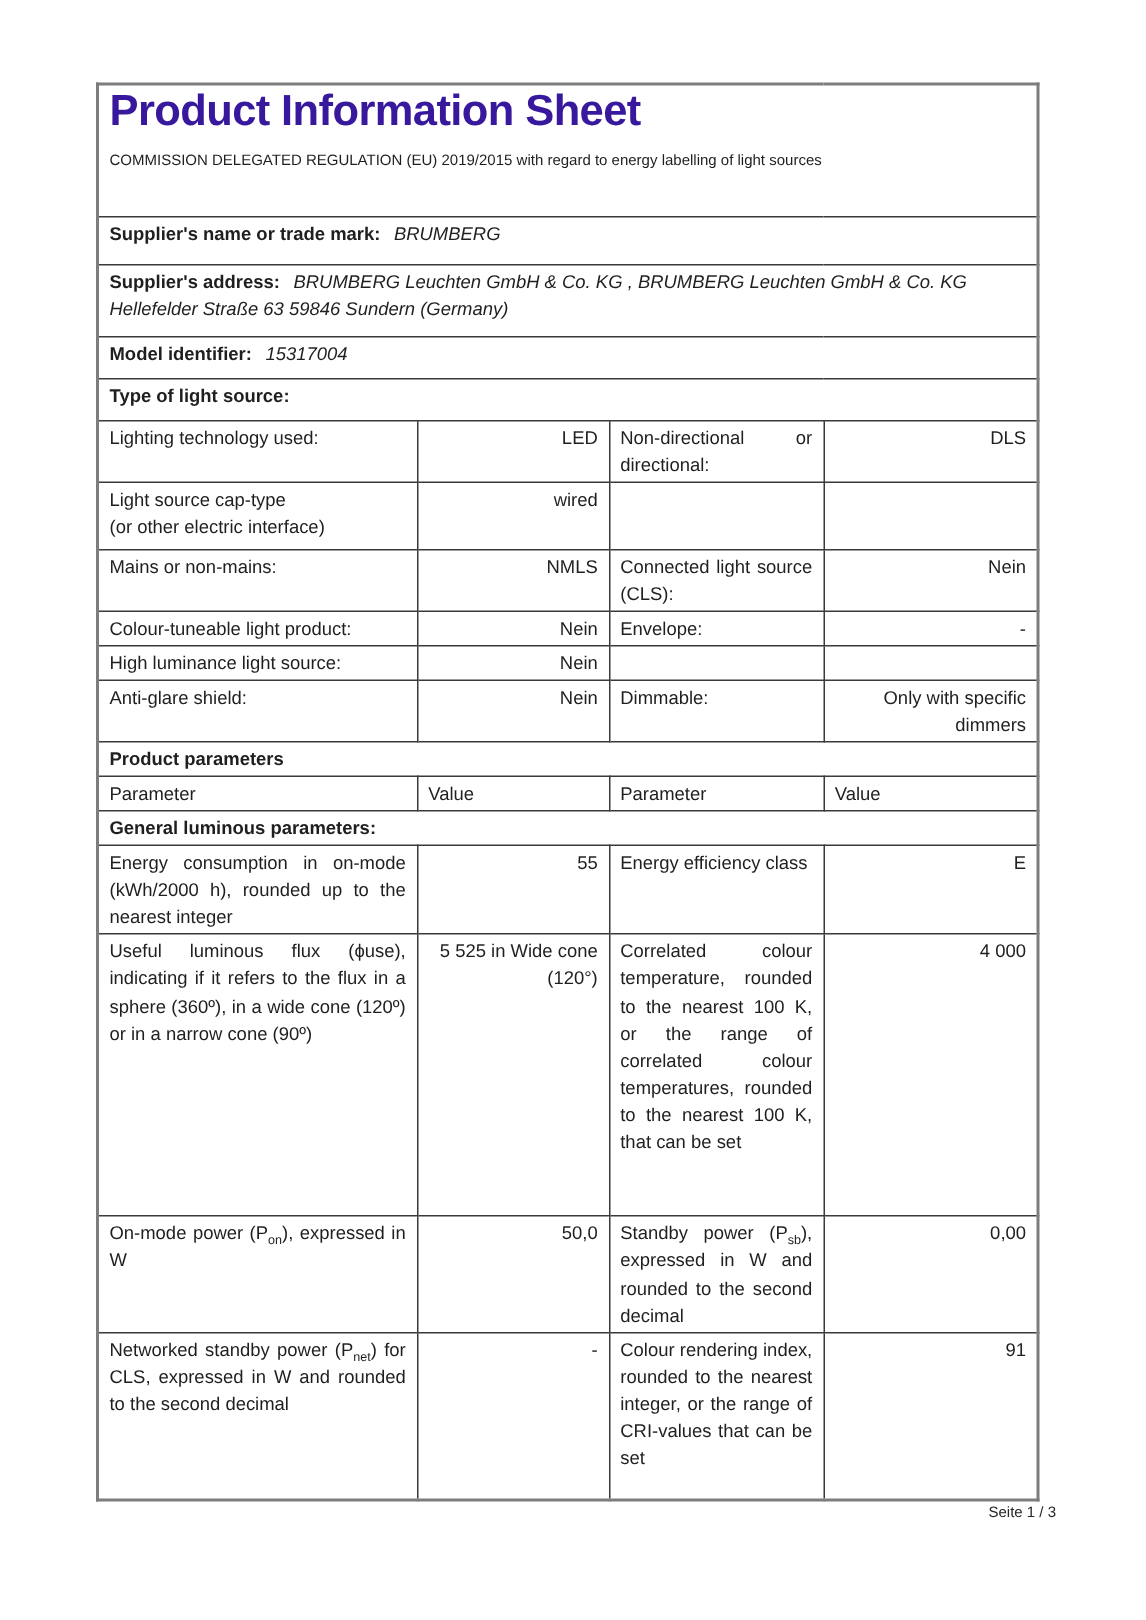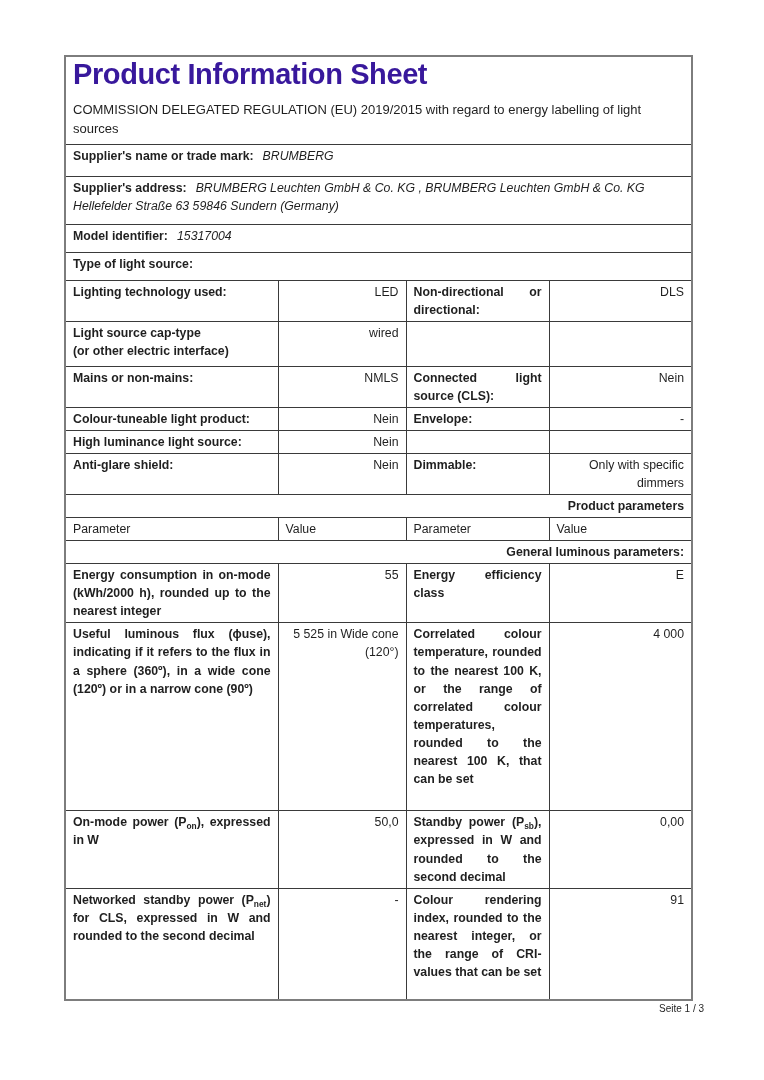--- a/index.html
+++ b/index.html
@@ -31,36 +31,35 @@
 
   
   td.title-cell { padding: 10px 9px 6px 9px; }
   .doc-title {
     font-size: 29px;
     font-weight: bold;
     letter-spacing: -0.4px;
     line-height: 1.1;
     margin-bottom: 9px;
   }
-  .doc-subtitle { font-size: 13px; line-height: 1.5; }
+  .doc-subtitle { font-size: 10px; line-height: 1.5; }
 
   
   td.lv-cell { padding: 5px 9px; }
   .lab { font-weight: bold; }
   .val { margin-left: 9px; font-style: italic; }
 
   
   td.p {
     text-align: justify;
     white-space: pre-line;
-    font-weight: bold;
   }
   td.v { text-align: right; }
   td.section {
-    text-align: right;
+    text-align: left;
     font-weight: bold;
   }
   sub { font-size: 0.68em; line-height: 0; }
 
   .footer {
     position: absolute;
     top: 1003px;
     right: 60px;
     font-size: 10px;
     color: #262626;

